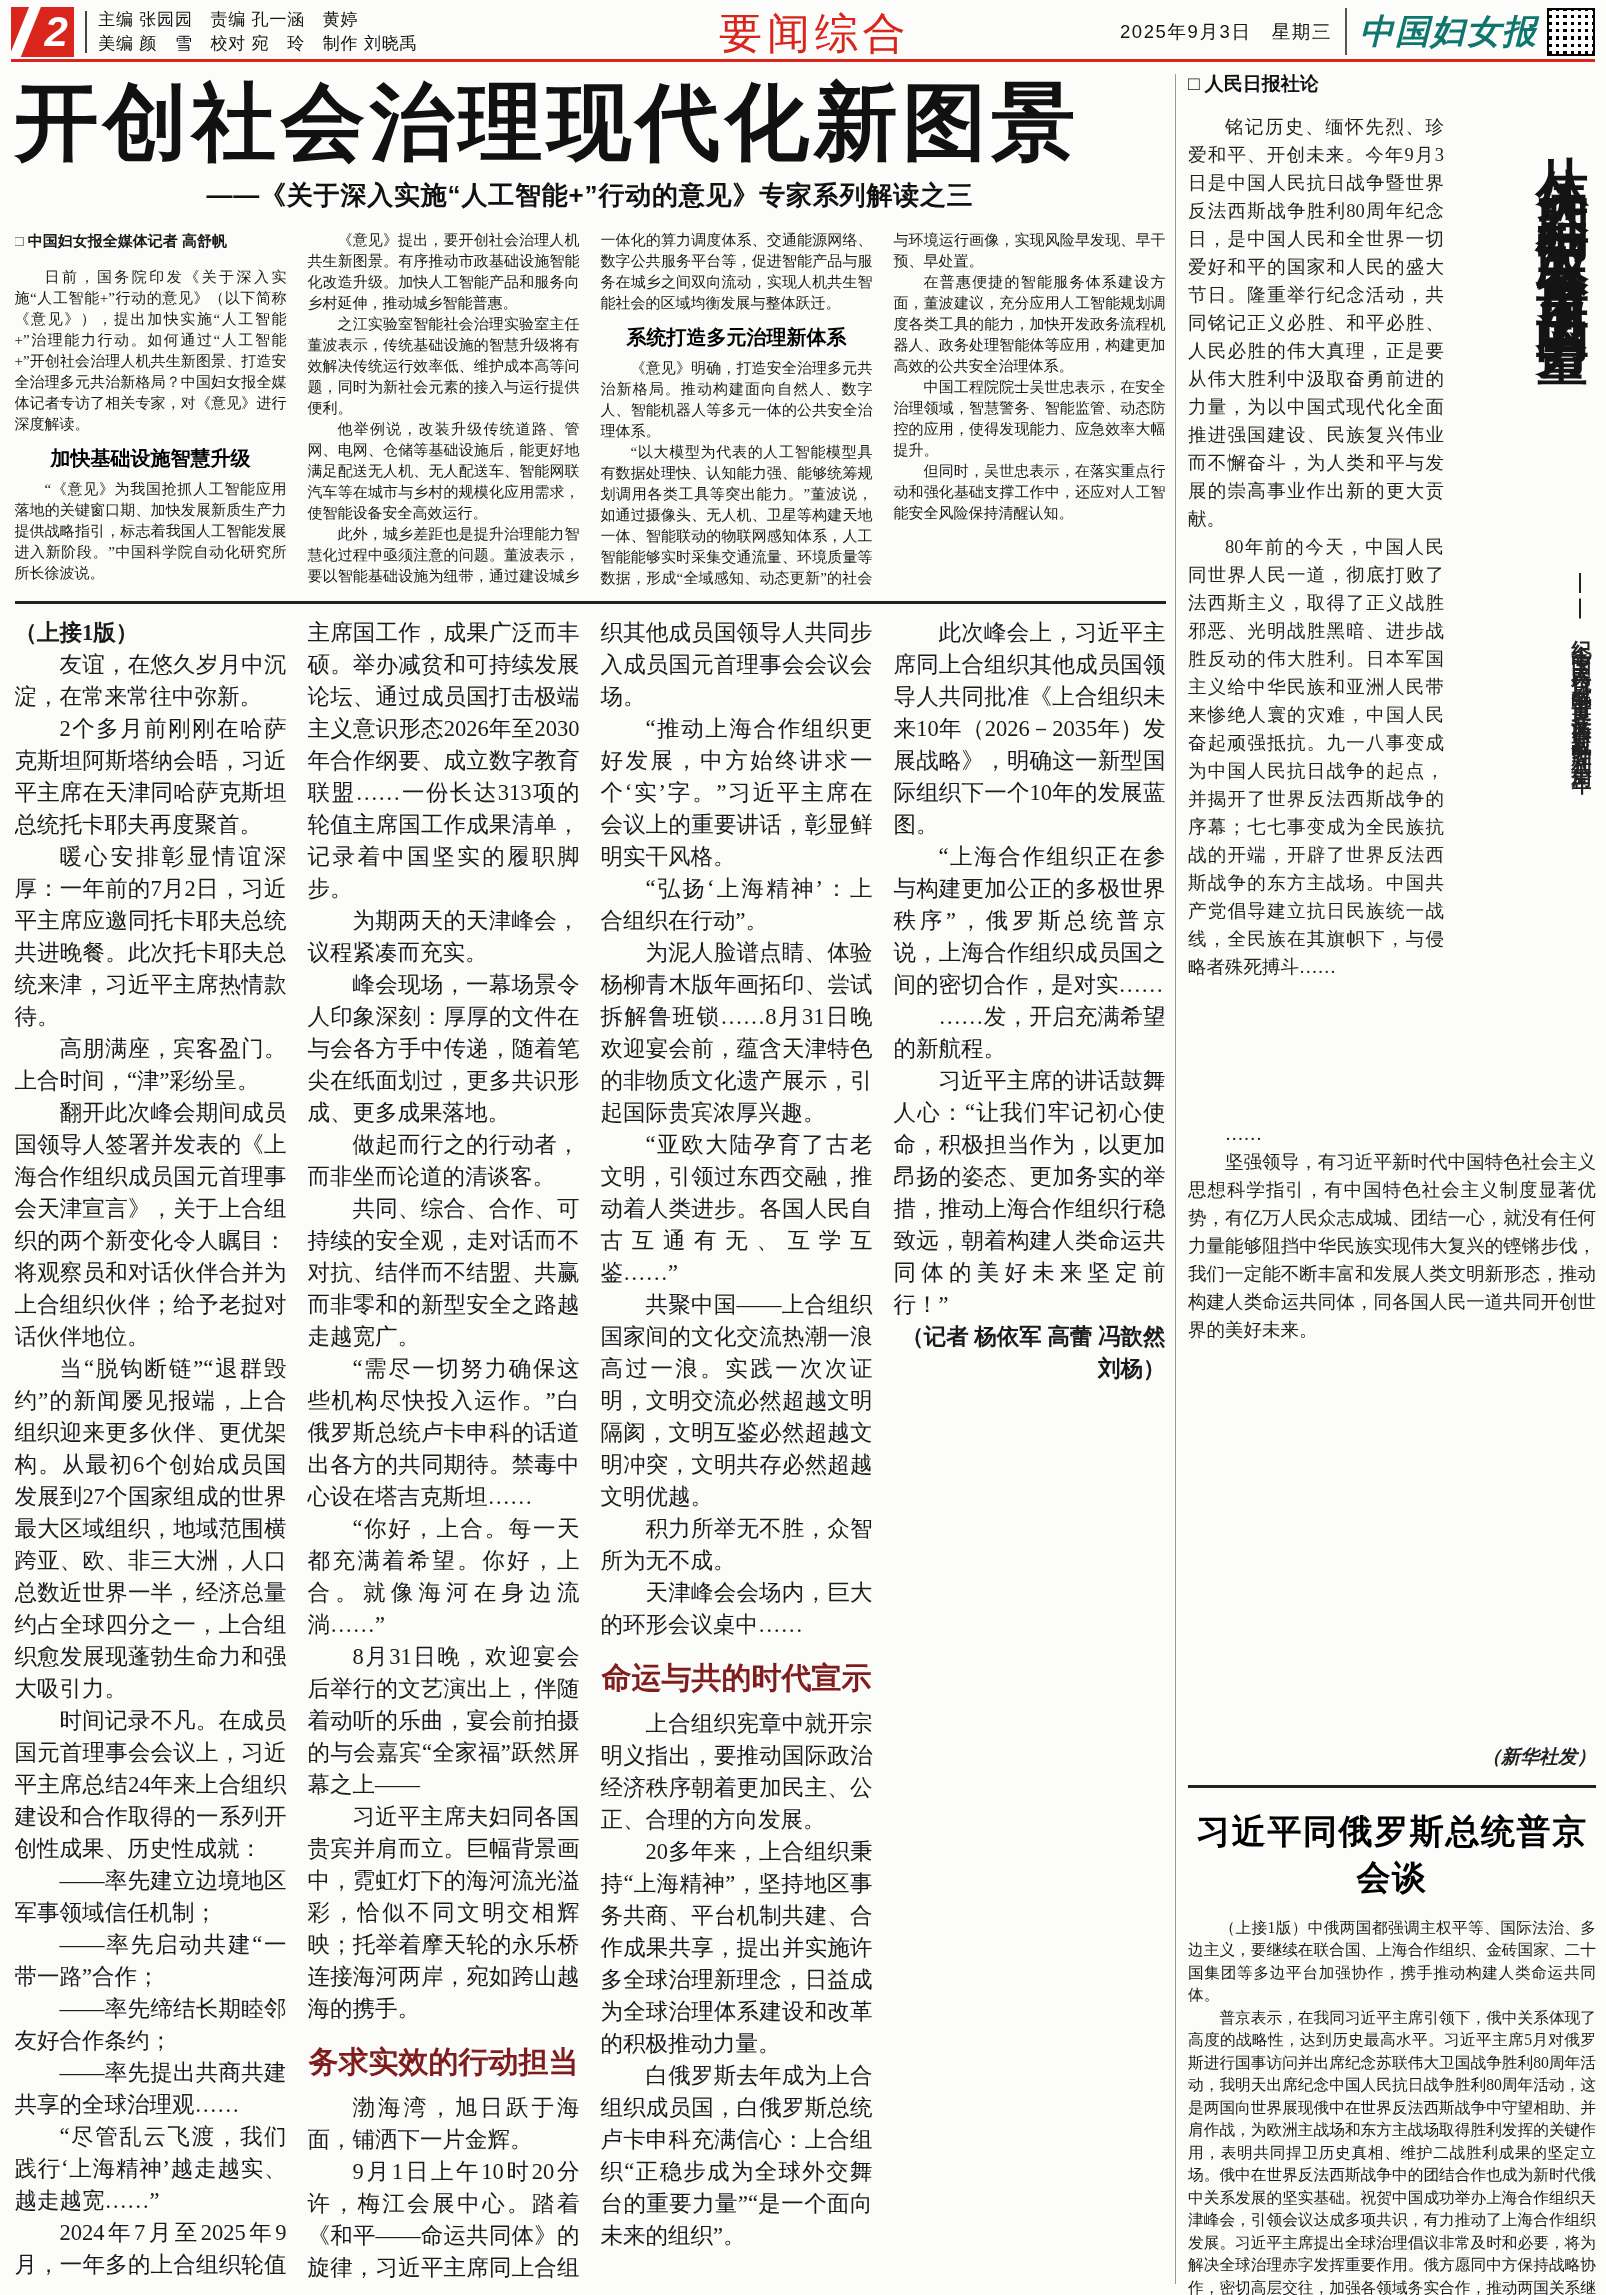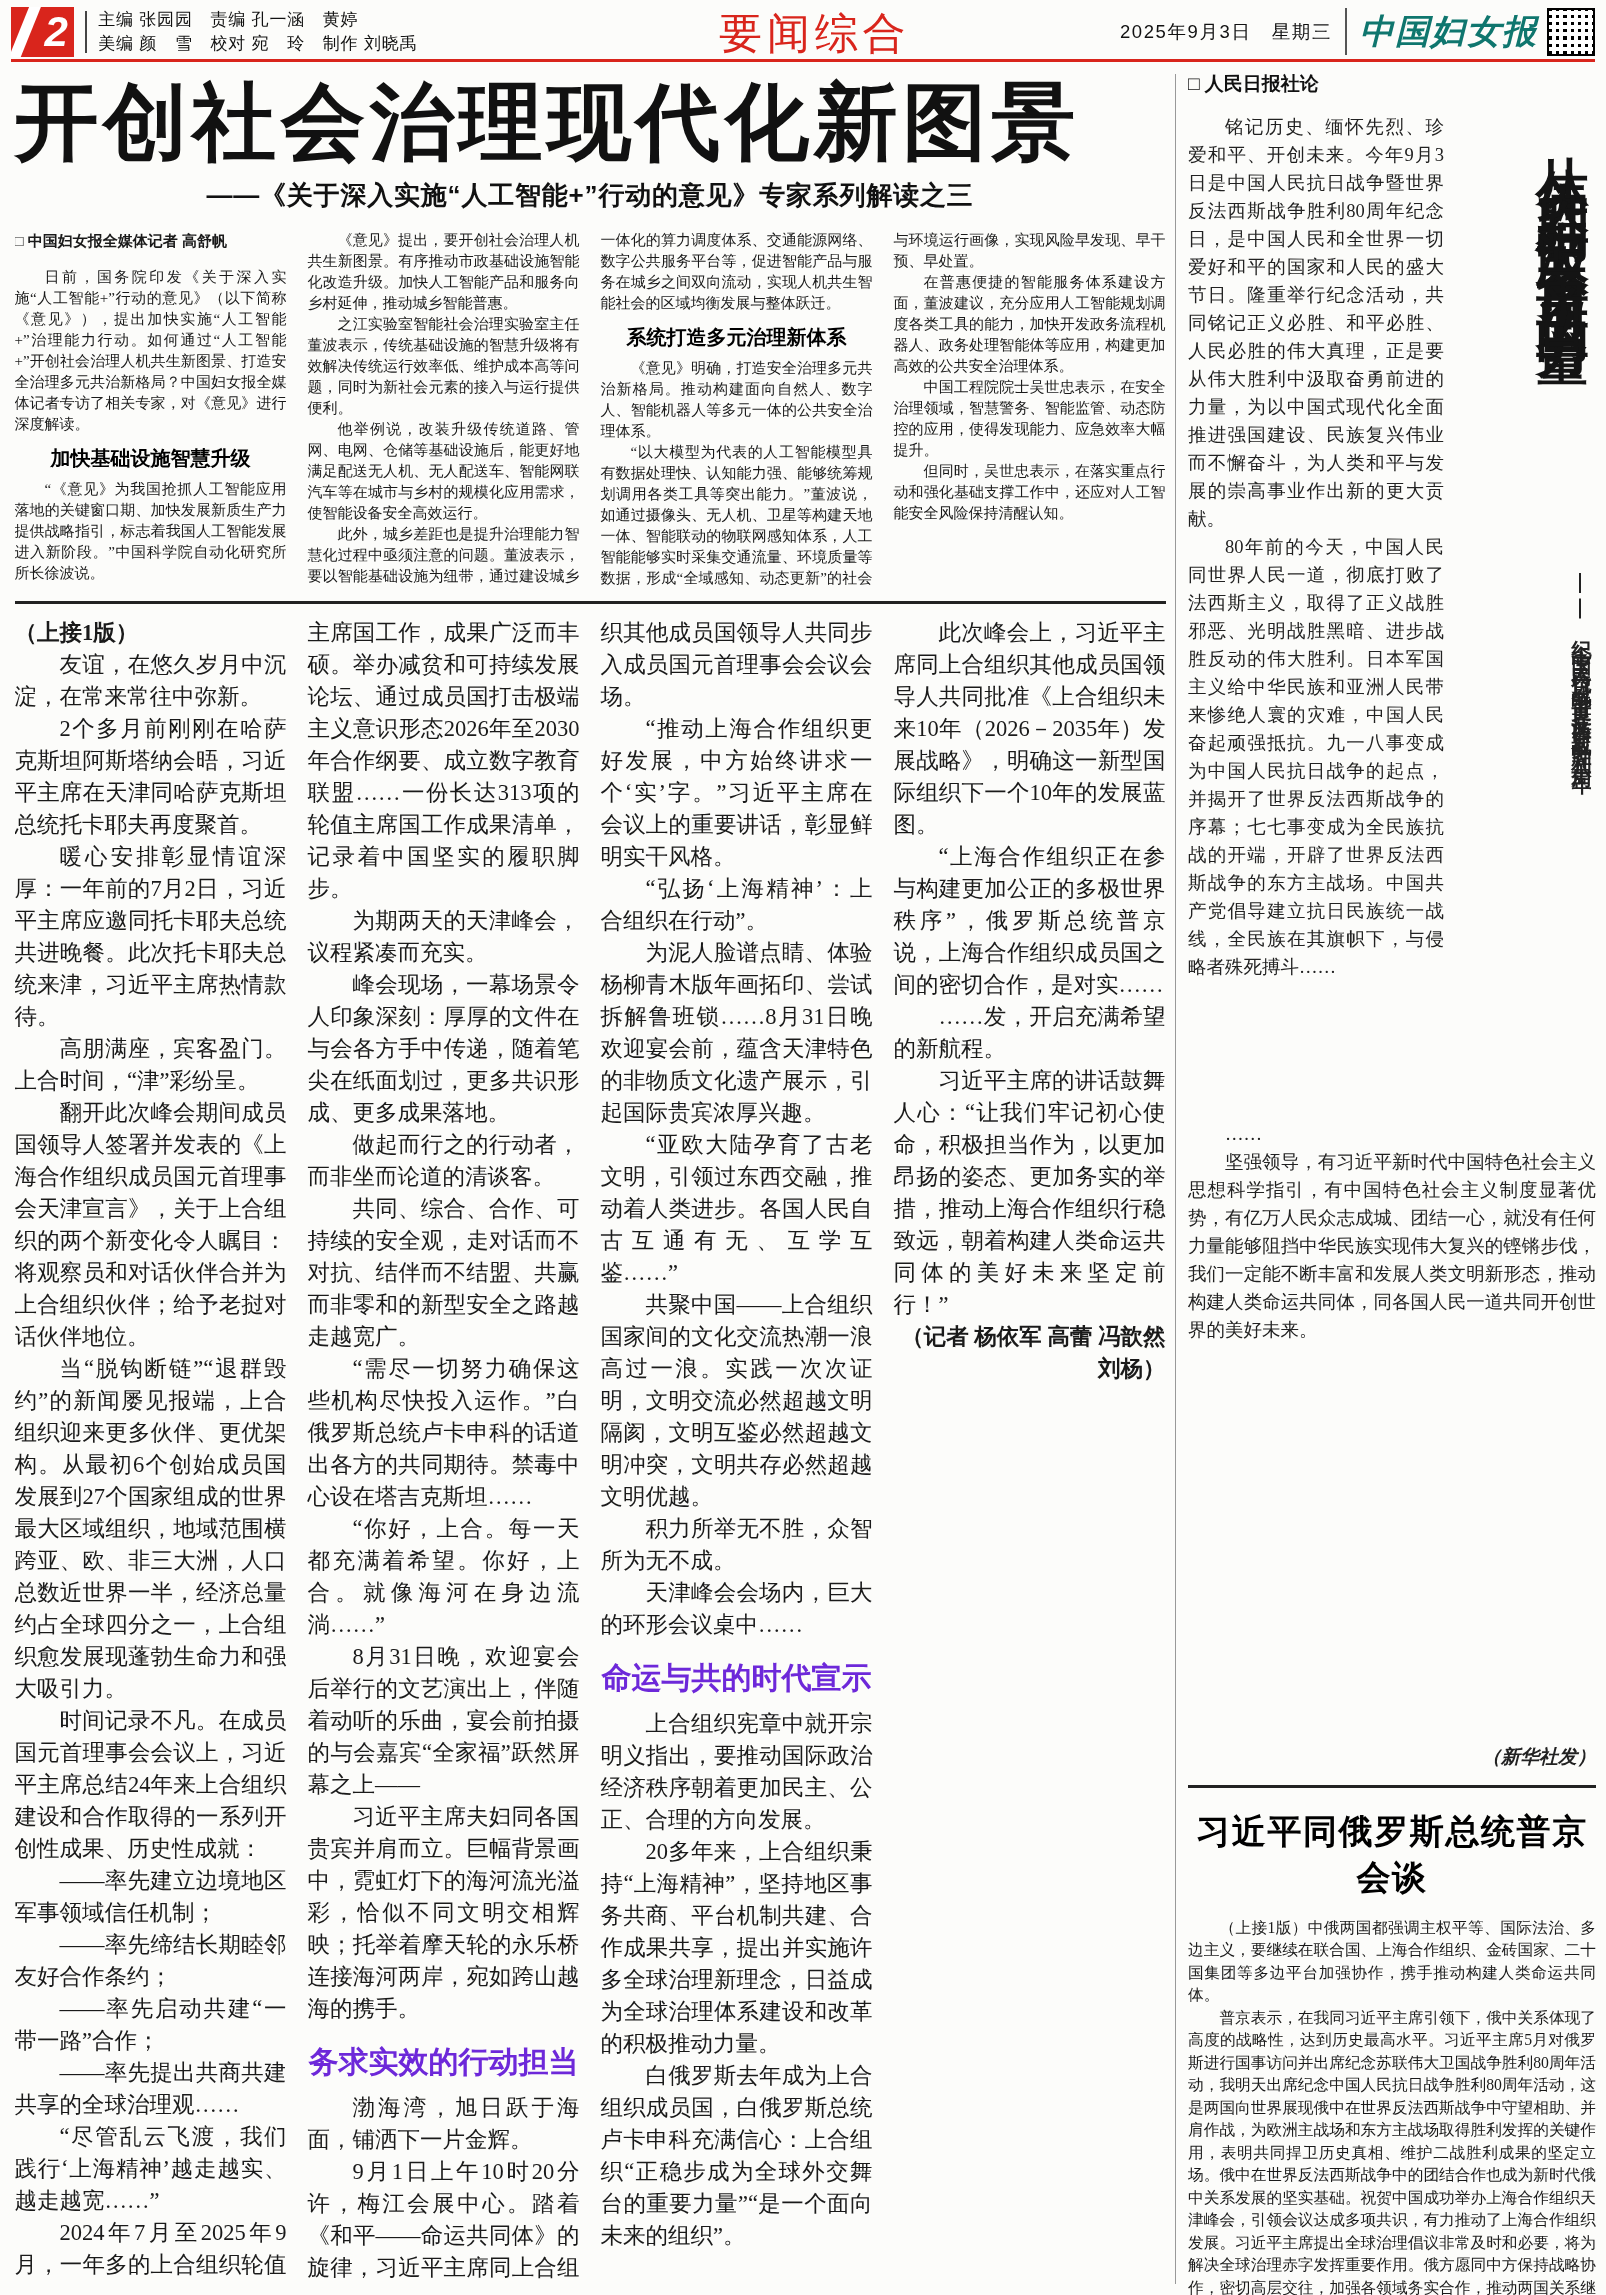--- a/index.html
+++ b/index.html
@@ -40,21 +40,21 @@
   .subtitle{text-align:center;font-size:26px;font-weight:bold;letter-spacing:0.8px;
     font-family:"Liberation Sans",sans-serif;margin-bottom:17.7px;color:#111;}
   .cols{column-gap:21px;column-fill:auto;overflow:hidden;text-align:justify;}
   .cols p{margin:0;text-indent:2em;}
   .lead-cols{column-count:4;height:360px;font-size:15px;line-height:21px;}
   .lead-cols h3{font-size:20px;margin:13px 0 9.6px;text-align:center;
     font-family:"Liberation Sans",sans-serif;color:#000;}
   .hr1{height:2.4px;background:#222;margin:11.2px 0 0;}
   .cont-cols{column-count:4;height:1695px;margin-top:13px;font-size:22.5px;line-height:32px;}
   .cont-cols h3{font-size:30px;margin:21px 0 14.5px;text-align:center;
-    font-family:"Liberation Sans",sans-serif;color:#6d28d9;}
+    font-family:"Liberation Sans",sans-serif;color:#7f1d1d;}
   p.byline{font-weight:bold;text-indent:0;font-family:"Liberation Sans",sans-serif;
     margin-bottom:16px !important;}
   p.lead{text-indent:0;font-weight:bold;}
   p.credit{text-align:right;font-weight:bold;text-indent:0;}
 
   
   #vdiv{position:absolute;left:1175px;top:74px;height:2210px;width:0.8px;background:#999;}
 
   
   #right{position:absolute;left:1188px;top:69px;width:408px;height:2221px;}
@@ -127,22 +127,22 @@
     <div class="cols cont-cols">
         <p class="lead">（上接1版）</p>
         <p>友谊，在悠久岁月中沉淀，在常来常往中弥新。</p>
         <p>2个多月前刚刚在哈萨克斯坦阿斯塔纳会晤，习近平主席在天津同哈萨克斯坦总统托卡耶夫再度聚首。</p>
         <p>暖心安排彰显情谊深厚：一年前的7月2日，习近平主席应邀同托卡耶夫总统共进晚餐。此次托卡耶夫总统来津，习近平主席热情款待。</p>
         <p>高朋满座，宾客盈门。上合时间，“津”彩纷呈。</p>
         <p>翻开此次峰会期间成员国领导人签署并发表的《上海合作组织成员国元首理事会天津宣言》，关于上合组织的两个新变化令人瞩目：将观察员和对话伙伴合并为上合组织伙伴；给予老挝对话伙伴地位。</p>
         <p>当“脱钩断链”“退群毁约”的新闻屡见报端，上合组织迎来更多伙伴、更优架构。从最初6个创始成员国发展到27个国家组成的世界最大区域组织，地域范围横跨亚、欧、非三大洲，人口总数近世界一半，经济总量约占全球四分之一，上合组织愈发展现蓬勃生命力和强大吸引力。</p>
         <p>时间记录不凡。在成员国元首理事会会议上，习近平主席总结24年来上合组织建设和合作取得的一系列开创性成果、历史性成就：</p>
         <p>——率先建立边境地区军事领域信任机制；</p>
+        <p>——率先启动共建“一带一路”合作；</p>
         <p>——率先缔结长期睦邻友好合作条约；</p>
-        <p>——率先启动共建“一带一路”合作；</p>
         <p>——率先提出共商共建共享的全球治理观……</p>
         <p>“尽管乱云飞渡，我们践行‘上海精神’越走越实、越走越宽……”</p>
         <p>2024年7月至2025年9月，一年多的上合组织轮值主席国工作，成果广泛而丰硕。举办减贫和可持续发展论坛、通过成员国打击极端主义意识形态2026年至2030年合作纲要、成立数字教育联盟……一份长达313项的轮值主席国工作成果清单，记录着中国坚实的履职脚步。</p>
         <p>为期两天的天津峰会，议程紧凑而充实。</p>
         <p>峰会现场，一幕场景令人印象深刻：厚厚的文件在与会各方手中传递，随着笔尖在纸面划过，更多共识形成、更多成果落地。</p>
         <p>做起而行之的行动者，而非坐而论道的清谈客。</p>
         <p>共同、综合、合作、可持续的安全观，走对话而不对抗、结伴而不结盟、共赢而非零和的新型安全之路越走越宽广。</p>
         <p>“需尽一切努力确保这些机构尽快投入运作。”白俄罗斯总统卢卡申科的话道出各方的共同期待。禁毒中心设在塔吉克斯坦……</p>
         <p>“你好，上合。每一天都充满着希望。你好，上合。就像海河在身边流淌……”</p>
         <p>8月31日晚，欢迎宴会后举行的文艺演出上，伴随着动听的乐曲，宴会前拍摄的与会嘉宾“全家福”跃然屏幕之上——</p>

